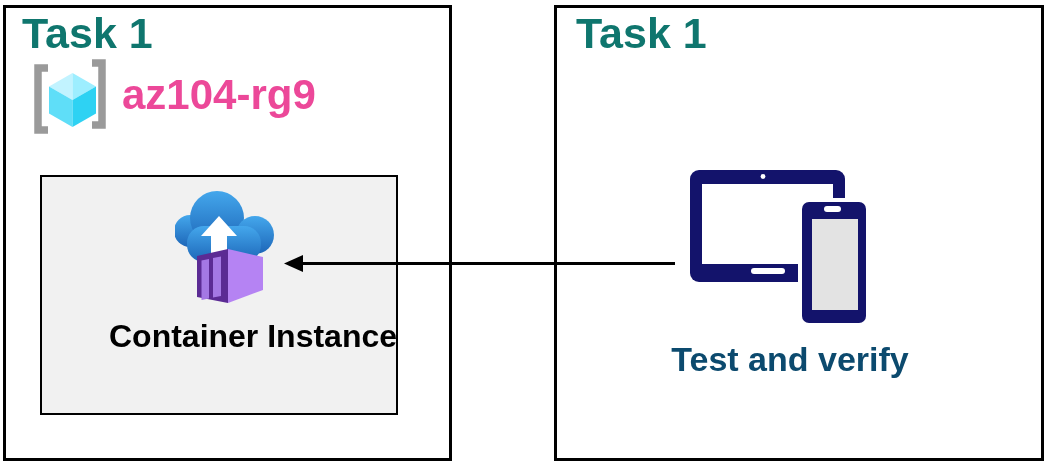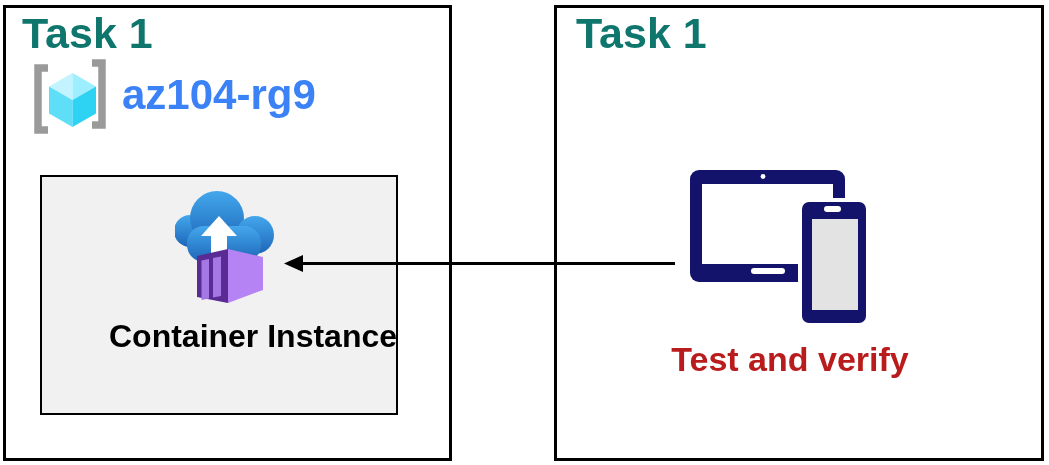--- a/index.html
+++ b/index.html
@@ -16,35 +16,35 @@
   .task2-panel { left:554px; width:490px; }
   .task-title {
     position:absolute; top:9px;
     font-size:43px; font-weight:bold; color:#0f766e;
   }
   .task1-title { left:22px; }
   .task2-title { left:576px; }
   .rg-icon { position:absolute; left:28px; top:56px; width:84px; height:82px; }
   .rg-name {
     position:absolute; left:122px; top:72px;
-    font-size:42px; font-weight:bold; color:#3b82f6; line-height:1.1;
+    font-size:42px; font-weight:bold; color:#ec4899; line-height:1.1;
   }
   .ci-panel {
     position:absolute; left:40px; top:175px; width:358px; height:240px;
     background:#f1f1f1; border:2px solid #000000;
   }
   .ci-icon { position:absolute; left:175px; top:190px; width:100px; height:122px; }
   .ci-label {
     position:absolute; left:40px; top:318px; width:426px; text-align:center;
     font-size:32px; font-weight:bold; color:#000000;
   }
   .devices-icon { position:absolute; left:685px; top:165px; width:190px; height:165px; }
   .tv-label {
     position:absolute; left:645px; top:340px; width:290px; text-align:center;
-    font-size:34px; font-weight:bold; color:#b91c1c;
+    font-size:34px; font-weight:bold; color:#0c4a6e;
   }
   .connector { position:absolute; left:0; top:0; z-index:5; pointer-events:none; }
 </style>
 </head>
 <body>
 
 <div class="canvas">
 
   <div class="task-panel task1-panel"></div>
   <div class="task-title task1-title">Task 1</div>

